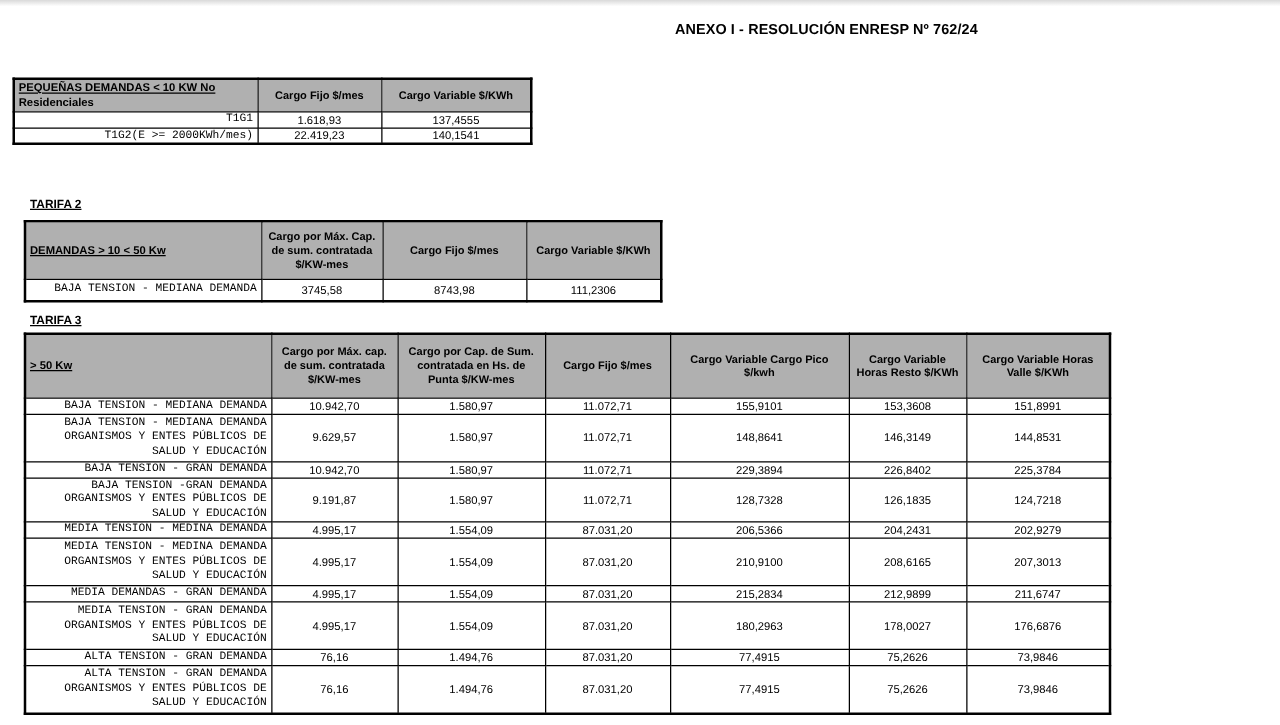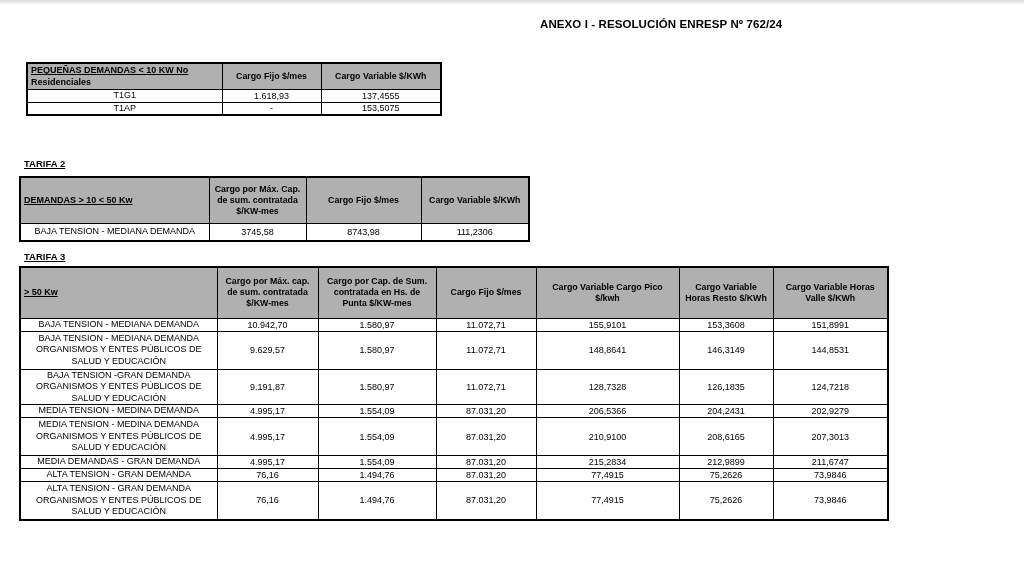--- a/index.html
+++ b/index.html
@@ -10,23 +10,23 @@
   #doc-title{position:absolute;left:540px;top:18px;font-size:11.5px;font-weight:bold;
              letter-spacing:.1px;white-space:nowrap;}
   .section-label{position:absolute;left:24px;font-size:9.5px;font-weight:bold;text-decoration:underline;}
   table{border-collapse:collapse;table-layout:fixed;position:absolute;background:#fff;}
   table{border:2px solid #000;}
   td,th{border:1.5px solid #000;font-size:9px;vertical-align:middle;
         padding:0 3px;overflow:hidden;}
   th{background:#b0b0b0;font-weight:bold;text-align:center;line-height:11px;font-size:8.8px;}
   th.lbl{text-align:left;font-size:9px;}
   .u{text-decoration:underline;}
-  td.lbl{text-align:center;line-height:11.5px;}
+  td.lbl{text-align:right;line-height:11.5px;font-family:Liberation Mono, monospace;}
   td.num{text-align:center;white-space:nowrap;}
-  #t1{left:26px;top:62px;width:414px;}
+  #t1{left:10px;top:62px;width:414px;}
   #t1 tr.hdr{height:26px;} #t1 tr.d{height:13px;}
   #t2{left:19px;top:176px;width:509px;}
   #t2 tr.hdr{height:46px;} #t2 tr.d{height:18px;}
   #t3{left:19px;top:266px;width:868px;}
   #t3 tr.hdr{height:51px;}
   tr.rs{height:13px;} tr.rm{height:35px;} tr.rl{height:38px;}
 </style>
 </head>
 <body>
 
@@ -49,23 +49,23 @@
       </th>
       <th>Cargo Fijo $/mes</th>
       <th>Cargo Variable $/KWh</th>
     </tr>
     <tr class="d">
       <td class="lbl">T1G1</td>
       <td class="num">1.618,93</td>
       <td class="num">137,4555</td>
     </tr>
     <tr class="d">
-      <td class="lbl">T1AP</td>
-      <td class="num">-</td>
-      <td class="num">153,5075</td>
+      <td class="lbl">T1G2(E &gt;= 2000KWh/mes)</td>
+      <td class="num">22.419,23</td>
+      <td class="num">140,1541</td>
     </tr>
   </tbody>
     </table>
 
   <div class="section-label" style="top:158px;">TARIFA 2</div>
   <table id="t2">
     <colgroup>
         <col style="width:189px">
         <col style="width:97px">
         <col style="width:115px">
@@ -123,20 +123,29 @@
     </tr>
     <tr class="rl">
       <td class="lbl">BAJA TENSION - MEDIANA DEMANDA ORGANISMOS Y ENTES PÚBLICOS DE SALUD Y EDUCACIÓN</td>
       <td class="num">9.629,57</td>
       <td class="num">1.580,97</td>
       <td class="num">11.072,71</td>
       <td class="num">148,8641</td>
       <td class="num">146,3149</td>
       <td class="num">144,8531</td>
     </tr>
+    <tr class="rs">
+      <td class="lbl">BAJA TENSION - GRAN DEMANDA</td>
+      <td class="num">10.942,70</td>
+      <td class="num">1.580,97</td>
+      <td class="num">11.072,71</td>
+      <td class="num">229,3894</td>
+      <td class="num">226,8402</td>
+      <td class="num">225,3784</td>
+    </tr>
     <tr class="rm">
       <td class="lbl">BAJA TENSION -GRAN DEMANDA ORGANISMOS Y ENTES PÚBLICOS DE SALUD Y EDUCACIÓN</td>
       <td class="num">9.191,87</td>
       <td class="num">1.580,97</td>
       <td class="num">11.072,71</td>
       <td class="num">128,7328</td>
       <td class="num">126,1835</td>
       <td class="num">124,7218</td>
     </tr>
     <tr class="rs">
@@ -159,20 +168,29 @@
     </tr>
     <tr class="rs">
       <td class="lbl">MEDIA DEMANDAS - GRAN DEMANDA</td>
       <td class="num">4.995,17</td>
       <td class="num">1.554,09</td>
       <td class="num">87.031,20</td>
       <td class="num">215,2834</td>
       <td class="num">212,9899</td>
       <td class="num">211,6747</td>
     </tr>
+    <tr class="rl">
+      <td class="lbl">MEDIA TENSION - GRAN DEMANDA ORGANISMOS Y ENTES PÚBLICOS DE SALUD Y EDUCACIÓN</td>
+      <td class="num">4.995,17</td>
+      <td class="num">1.554,09</td>
+      <td class="num">87.031,20</td>
+      <td class="num">180,2963</td>
+      <td class="num">178,0027</td>
+      <td class="num">176,6876</td>
+    </tr>
     <tr class="rs">
       <td class="lbl">ALTA TENSION - GRAN DEMANDA</td>
       <td class="num">76,16</td>
       <td class="num">1.494,76</td>
       <td class="num">87.031,20</td>
       <td class="num">77,4915</td>
       <td class="num">75,2626</td>
       <td class="num">73,9846</td>
     </tr>
     <tr class="rl">

